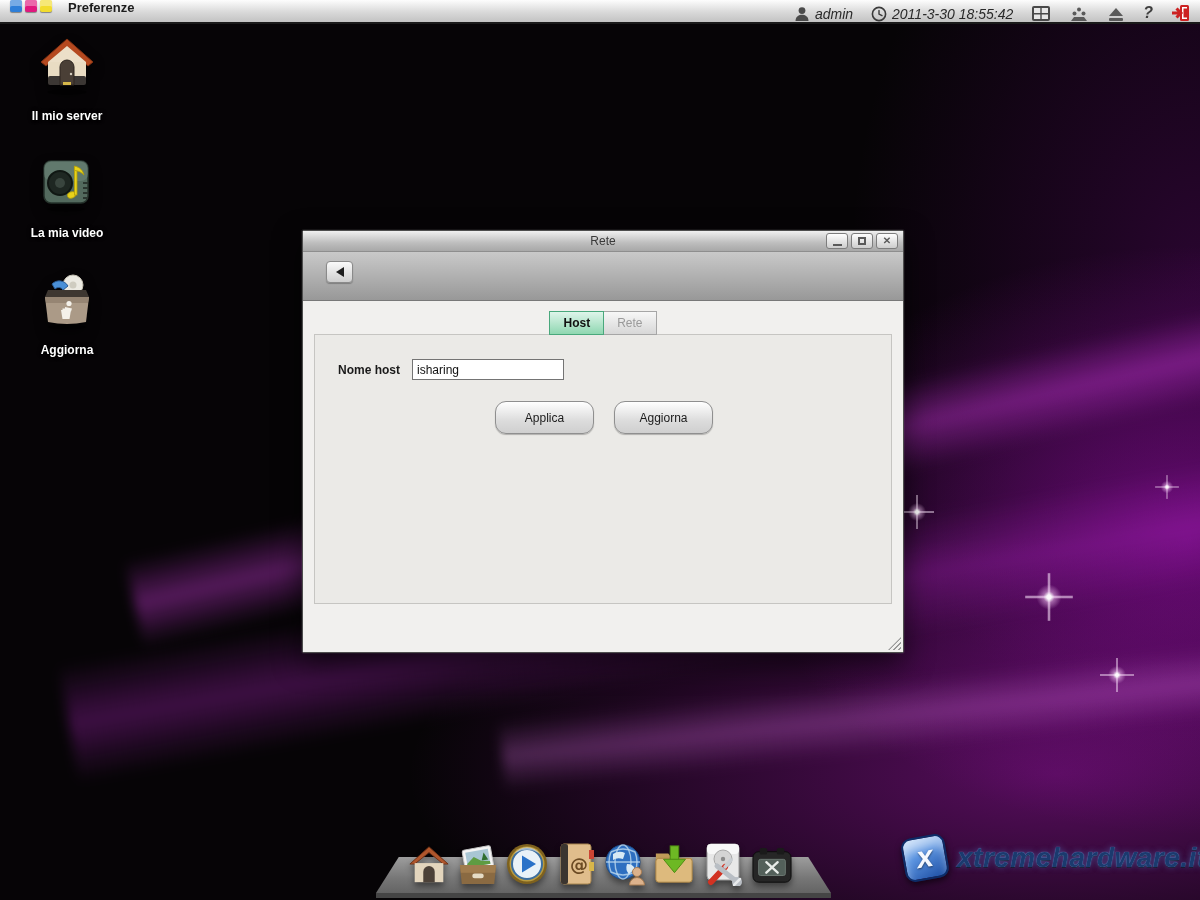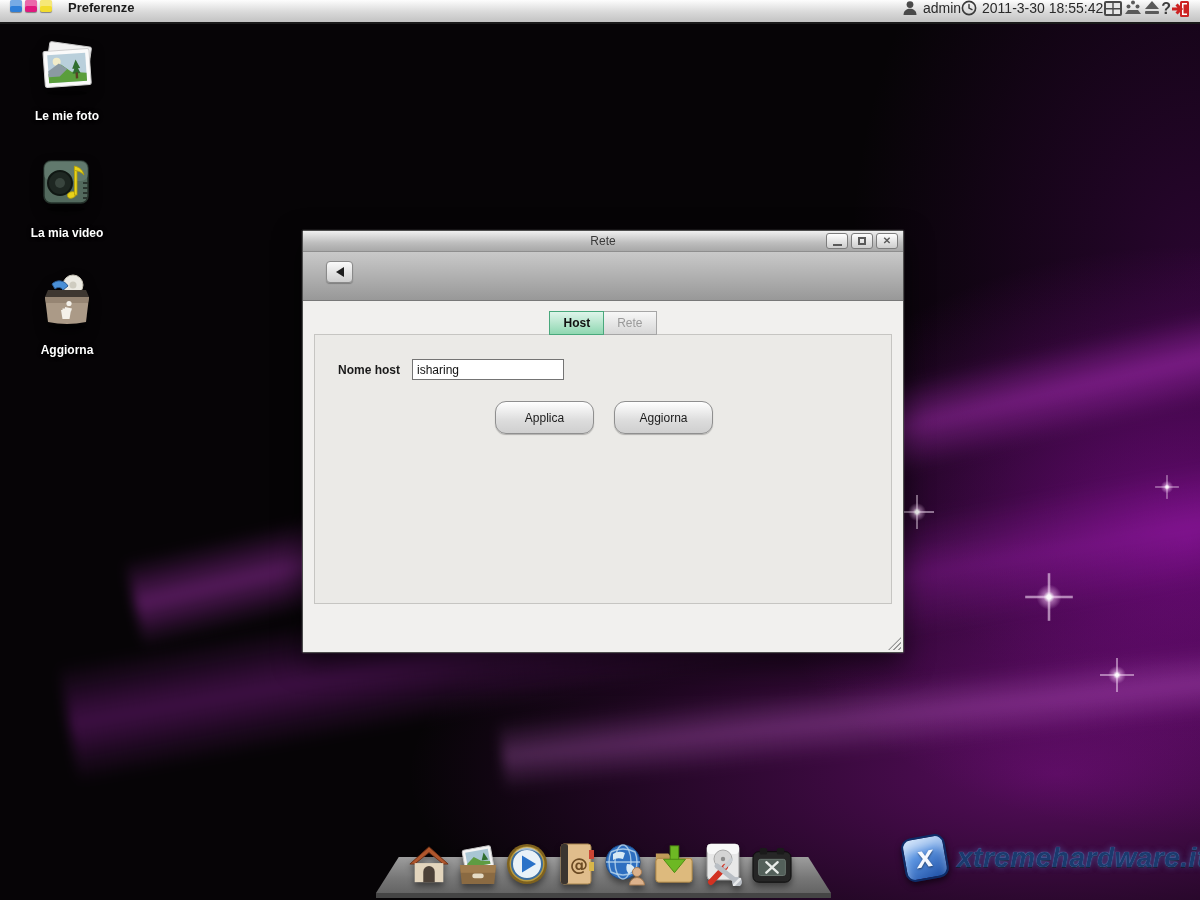--- a/index.html
+++ b/index.html
@@ -31,21 +31,21 @@
   
   .menubar { position:absolute; left:0; top:0; width:1200px; height:24px; z-index:40;
     background:linear-gradient(#fdfdfd, #d9d9d9 55%, #c3c3c3);
     border-bottom:2px solid #1a1a1a;
     display:flex; align-items:center; justify-content:space-between; padding:0 10px; }
   .mb-left { display:flex; align-items:flex-start; gap:16px; height:100%; }
   .logo-squares { display:flex; gap:3px; }
   .logo-squares .sq { width:12px; height:12px; border-radius:2px;
     box-shadow:inset 0 6px 0 rgba(255,255,255,0.35), 0 1px 1px rgba(0,0,0,0.4); }
   .menu-title { font-size:13px; font-weight:bold; color:#1c1c1c; cursor:default; }
-  .mb-right { display:flex; align-items:flex-start; height:100%; }
+  .mb-right { display:flex; align-items:flex-end; gap:18px; height:100%;font-style:italic; }
   .mb-item { display:flex; align-items:center; gap:5px; font-size:14px; color:#2a2a2a; }
   .mb-icon { display:inline-flex; align-items:center; }
 
   
   .desktop-icons { position:absolute; left:22px; top:36px; width:90px; display:flex;
     flex-direction:column; gap:30px; z-index:5; }
   .dicon { display:flex; flex-direction:column; align-items:center; gap:10px; cursor:pointer; }
   .dicon svg { filter:drop-shadow(0 6px 6px rgba(0,0,0,0.55)); }
   .dicon .dlabel { font-size:12px; font-weight:bold; color:#ffffff; text-align:center;
     text-shadow:0 1px 2px #000, 0 0 4px #000; line-height:1.1; }
@@ -189,41 +189,36 @@
             <rect x="11" y="3" width="5" height="12" fill="#fff"></rect>
             <rect x="12.5" y="4.5" width="3.5" height="9" fill="#c22"></rect>
             <path d="M1 9 H9 M5.5 4.5 L10 9 L5.5 13.5" stroke="#c22" stroke-width="3" fill="none" stroke-linejoin="miter"></path>
           </svg>
       </span>
     </div>
   </div>
 
   <div class="desktop-icons">
 
-
     <div class="dicon">
       <span>
-        <svg width="60" height="60" viewBox="0 0 60 60">
-          <g transform="rotate(8 30 28)">
-              <rect x="10" y="8" width="42" height="34" rx="2" fill="#f2f2f2" stroke="#c9c9c9"></rect>
-            </g>
-          <g transform="rotate(-4 30 30)">
-            <rect x="7" y="14" width="46" height="36" rx="2" fill="#fafafa" stroke="#cfcfcf"></rect>
-            <rect x="11" y="18" width="38" height="28" fill="#b9cfdb"></rect>
-            <circle cx="20" cy="25" r="4" fill="#f2ecc8"></circle>
-            <path d="M11 37 L24 28 L34 36 L49 38 V46 H11 Z" fill="#5a9e3c"></path>
-            <path d="M11 34 L22 27 L30 33 L22 40 H11 Z" fill="#8b9aa2"></path>
-            <path d="M39 24 l4 9 h-8 Z M39 29 l4 9 h-8 Z" fill="#2f6e2f"></path>
-            <rect x="38" y="37" width="2.4" height="6" fill="#5a4024"></rect>
-          </g>
-          <ellipse cx="30" cy="57" rx="20" ry="2.6" fill="#000" opacity="0.45"></ellipse>
+        <svg width="58" height="60" viewBox="0 0 58 60">
+          <path d="M29 3 L55 26 L50 30 L29 12 L8 30 L3 26 Z" fill="#b5491f" stroke="#7e3012" stroke-width="1"></path>
+          <rect x="10" y="26" width="38" height="18" fill="#e9dcc3"></rect>
+          <path d="M10 26 L29 10 L48 26 Z" fill="#ecdfc8"></path>
+          <rect x="10" y="40" width="38" height="9" rx="2" fill="#3c3734"></rect>
+          <path d="M22 49 V31 a7 7 0 0 1 14 0 V49 Z" fill="#4a3f36" stroke="#2c241e"></path>
+          <circle cx="33" cy="38" r="1.2" fill="#d8cfc0"></circle>
+          <rect x="25" y="46" width="8" height="3" fill="#d7b84a"></rect>
+          <ellipse cx="29" cy="56" rx="20" ry="3" fill="#000" opacity="0.45"></ellipse>
         </svg>
       </span>
-      <span class="dlabel">Le mie foto</span>
-    </div>
+      <span class="dlabel">Il mio server</span>
+    </div>
+
 
     <div class="dicon">
       <span>
         <svg width="58" height="60" viewBox="0 0 58 60">
           <rect x="6" y="8" width="44" height="42" rx="7" fill="#536a5e" stroke="#26332c" stroke-width="1.5"></rect>
           <rect x="6" y="8" width="44" height="20" rx="7" fill="#6d857a" opacity="0.55"></rect>
           <circle cx="22" cy="30" r="12" fill="#1e2722" stroke="#101713" stroke-width="2"></circle>
           <circle cx="22" cy="30" r="5" fill="#39453e"></circle>
           <g fill="#e8d21a" stroke="#b4a008" stroke-width="0.8">
             <ellipse cx="33.5" cy="42" rx="4.2" ry="3.1" transform="rotate(-18 33.5 42)"></ellipse>

